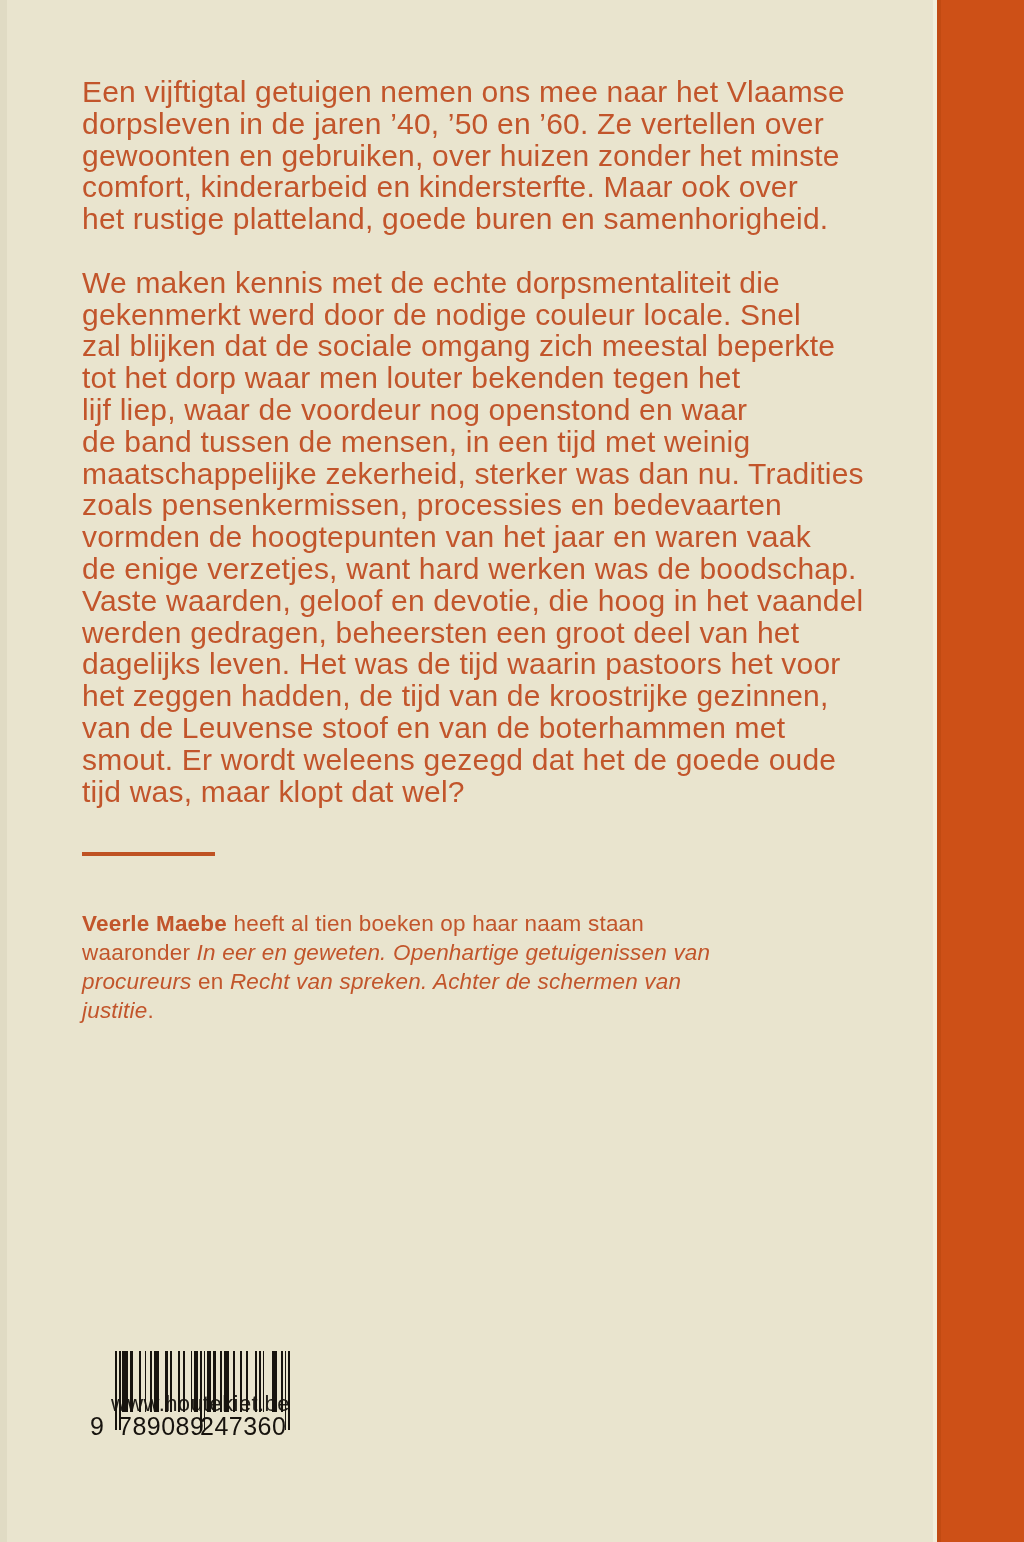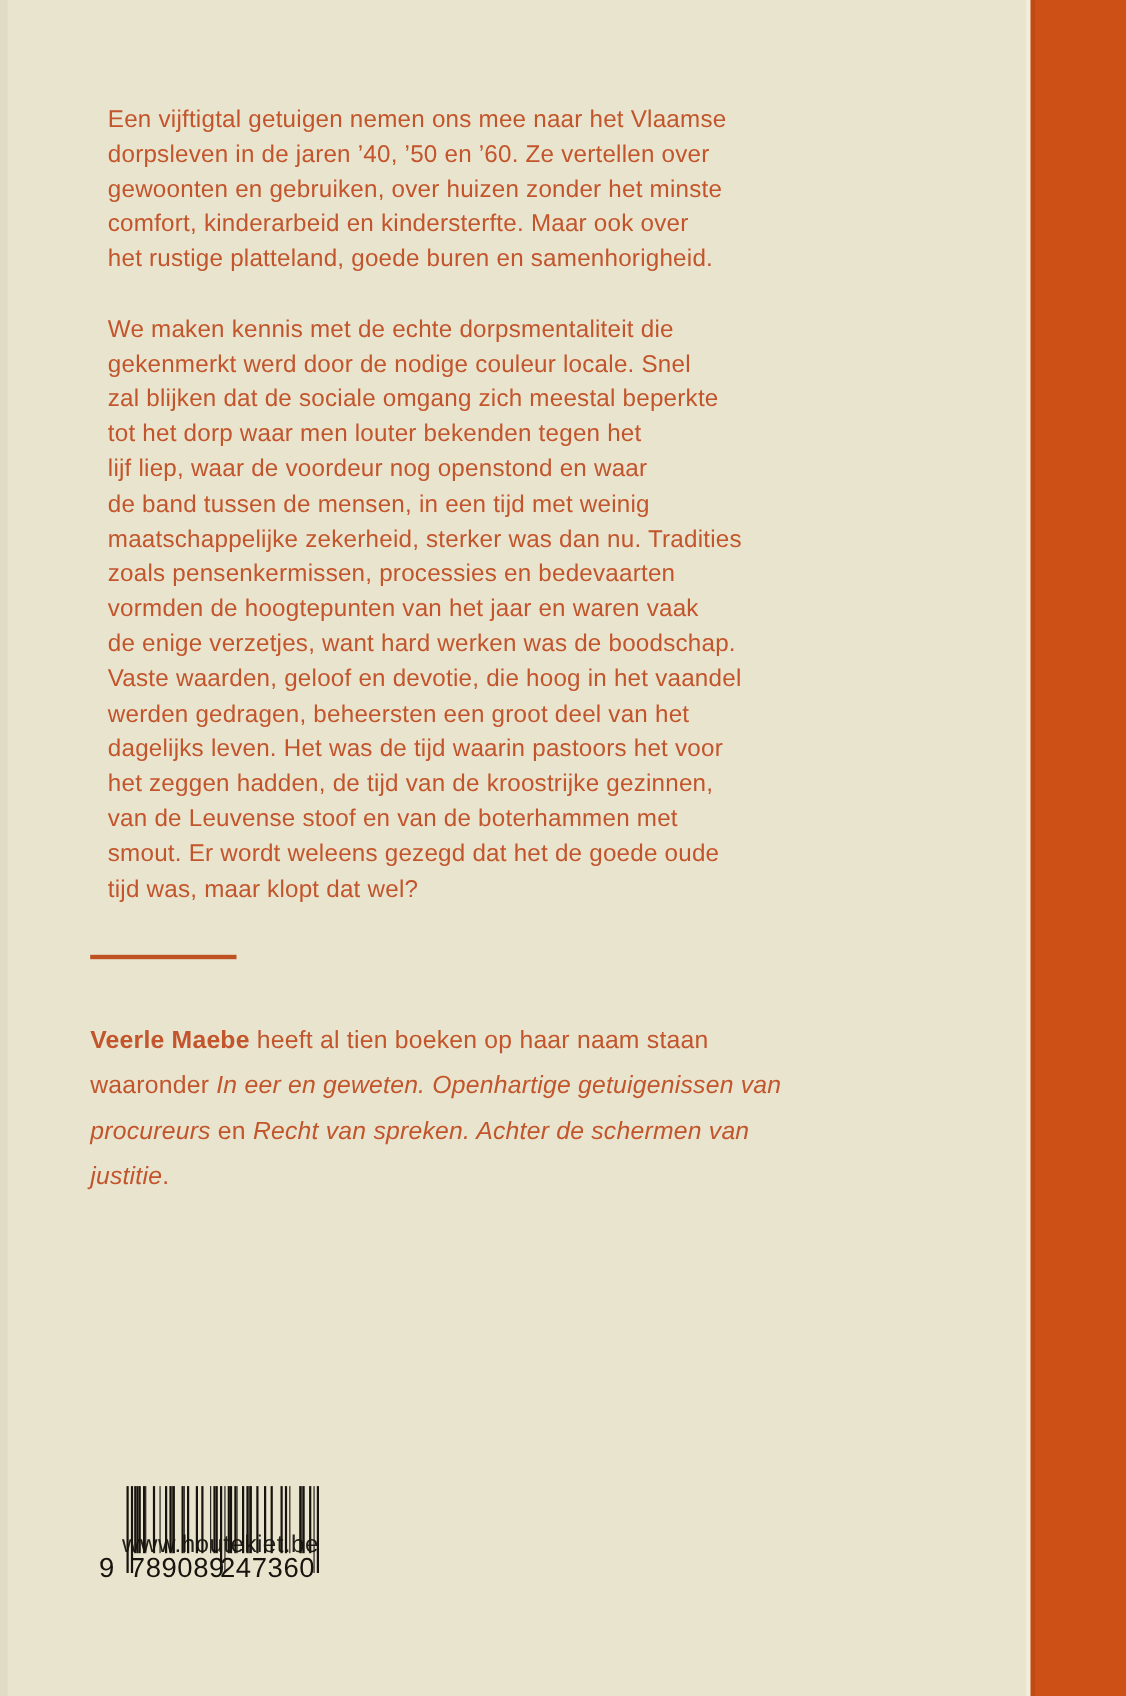--- a/index.html
+++ b/index.html
@@ -26,37 +26,37 @@
   }
   .spine-stripe .stripe-inner-edge {
     position: absolute; left: 0; top: 0; bottom: 0; width: 4px;
     background: #c14a12;
   }
   .blurb {
     position: absolute; left: 82px; top: 76px; width: 845px;
     color: #c2552b;
   }
   .body-par {
-    margin: 16px;
-    font-size: 22px;
+    margin: 0;
+    font-size: 30px;
     line-height: 31.8px;
     white-space: pre-line;
     letter-spacing: 0.2px;
   }
   .body-par.second { margin-top: 31.8px; }
   .divider-rule {
     width: 133px; height: 4px;
     background: #bf5223;
     border: none;
     margin: 45px 0 0 0;
   }
   .author-par {
     margin: 53px 0 0 0;
     font-size: 22.5px;
-    line-height: 41px;
+    line-height: 29px;
     white-space: pre-line;
     color: #c2552b;
     letter-spacing: 0.2px;
   }
   .author-par .seg-bold { font-weight: bold; }
   .author-par .seg-italic { font-style: italic; }
   .website-url {
     position: absolute; left: 111px; top: 1392px;
     font-size: 22px; line-height: 24px;
     color: #23201a;

